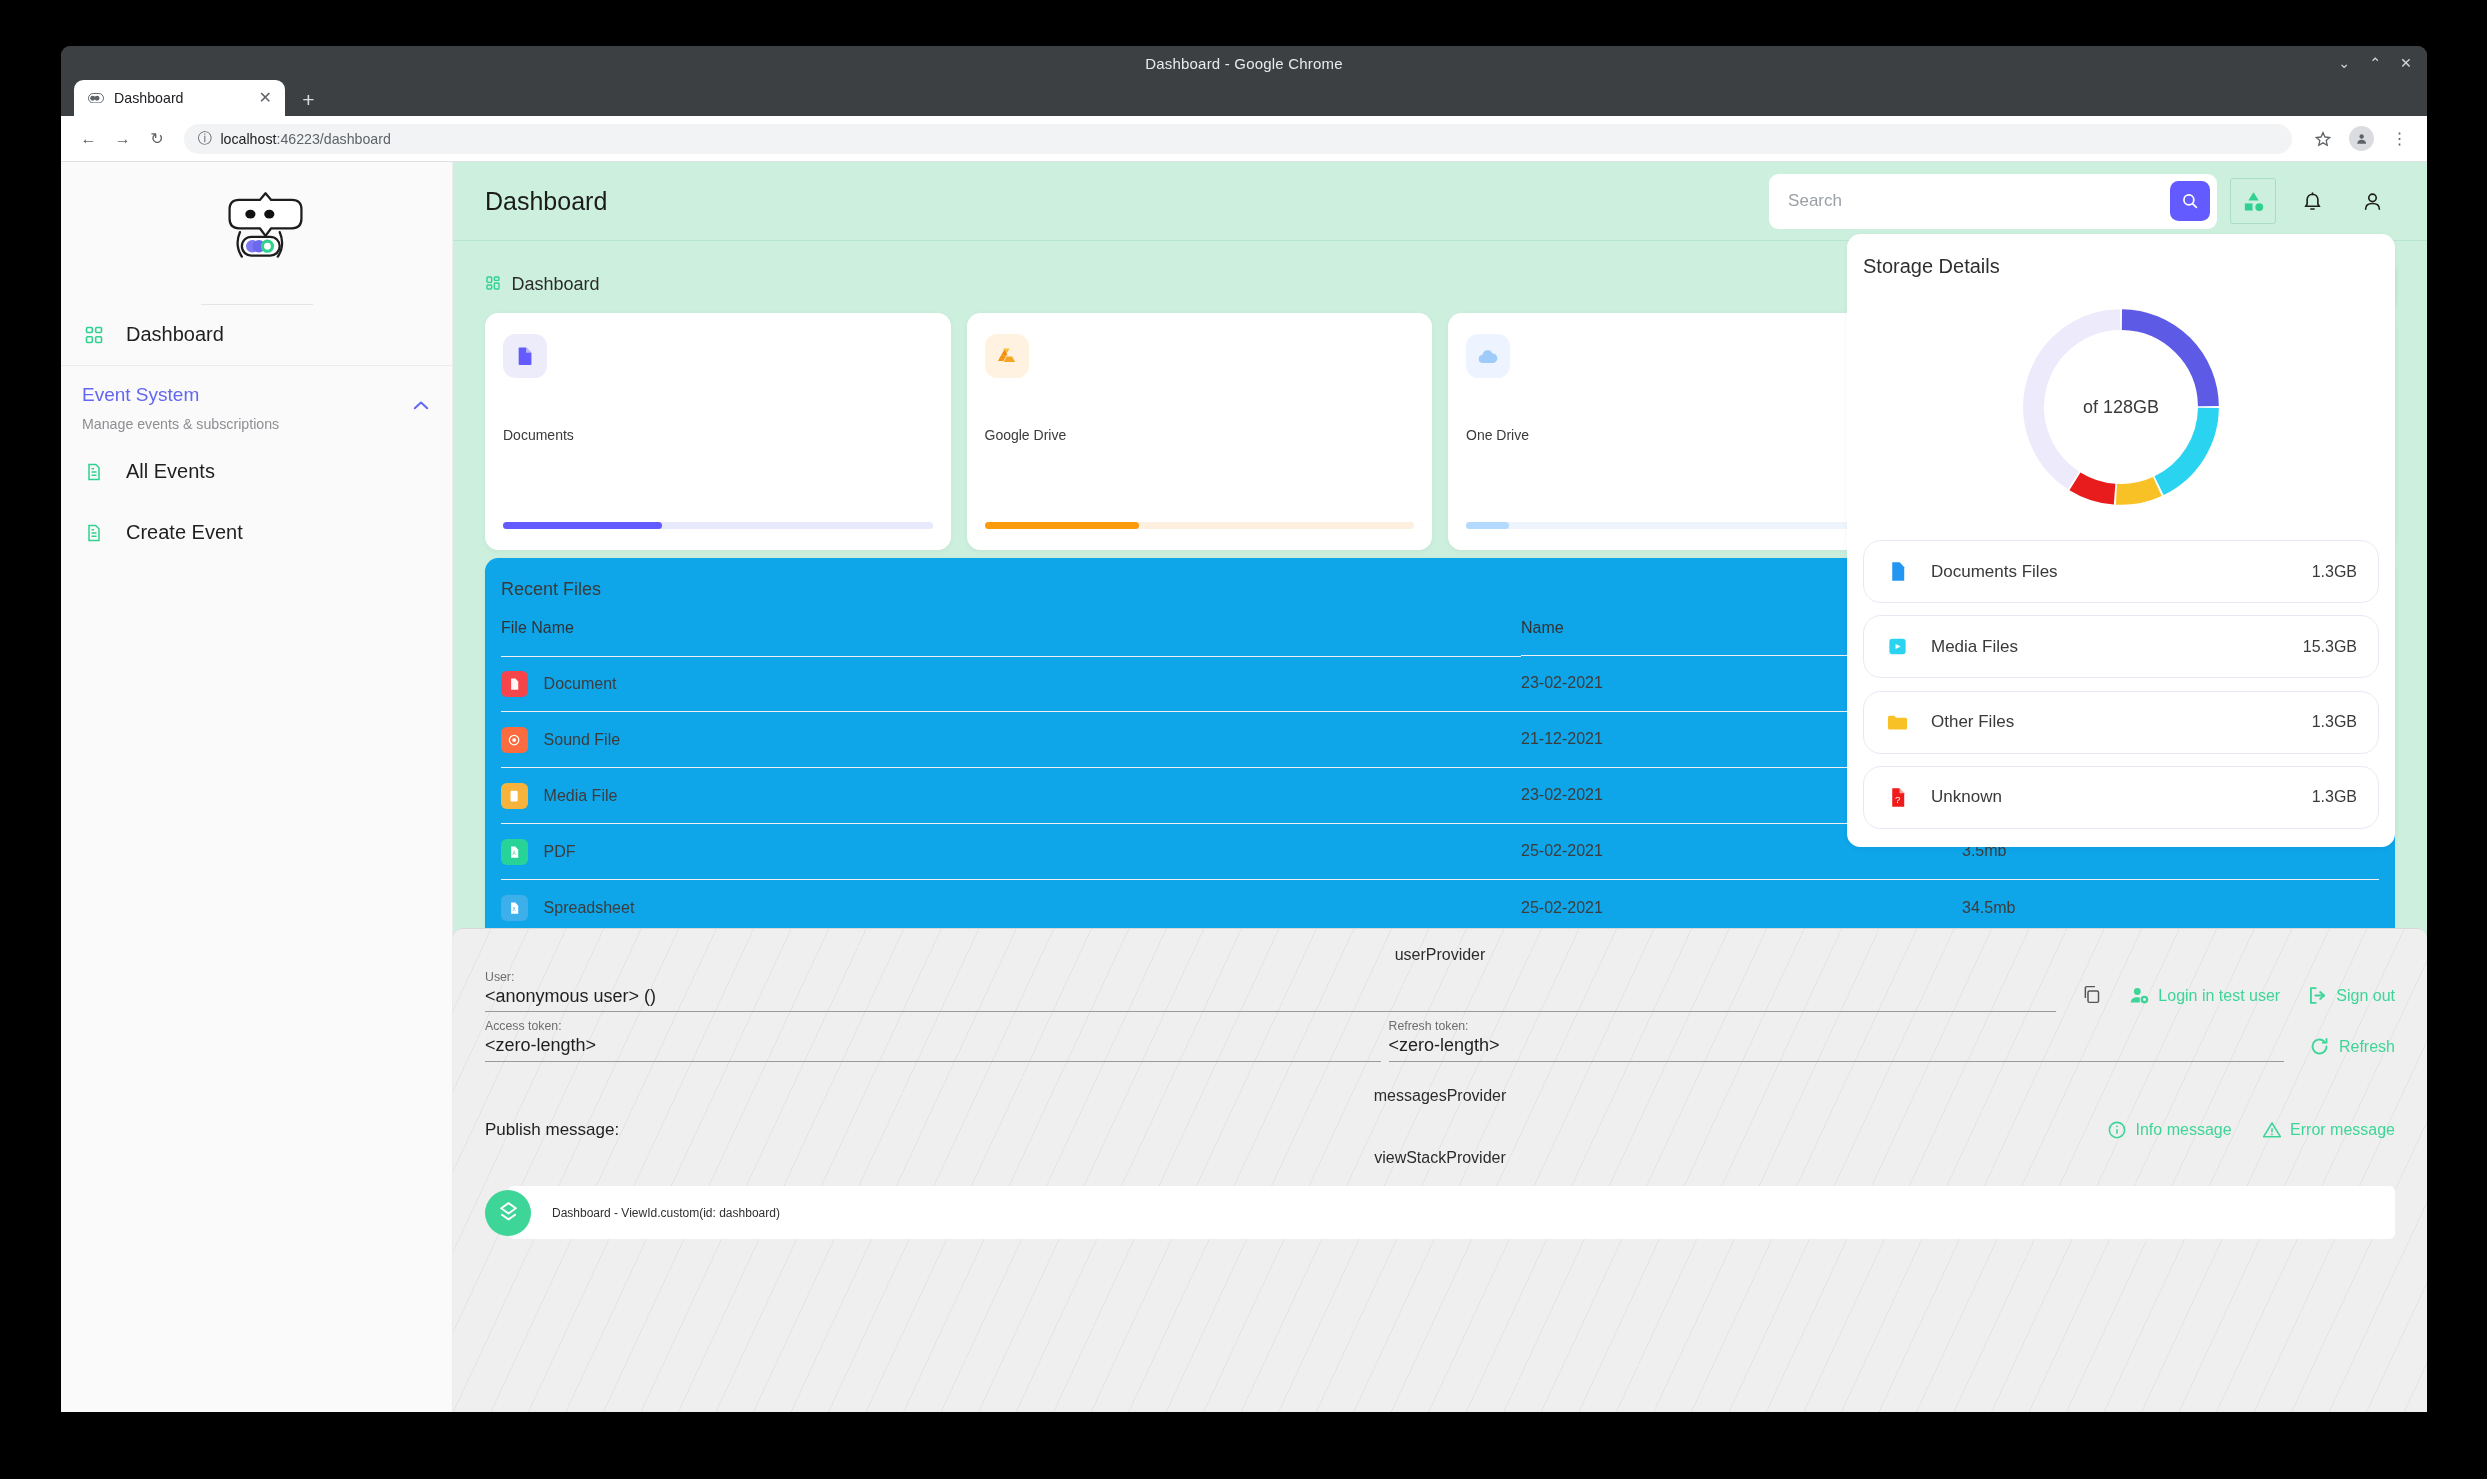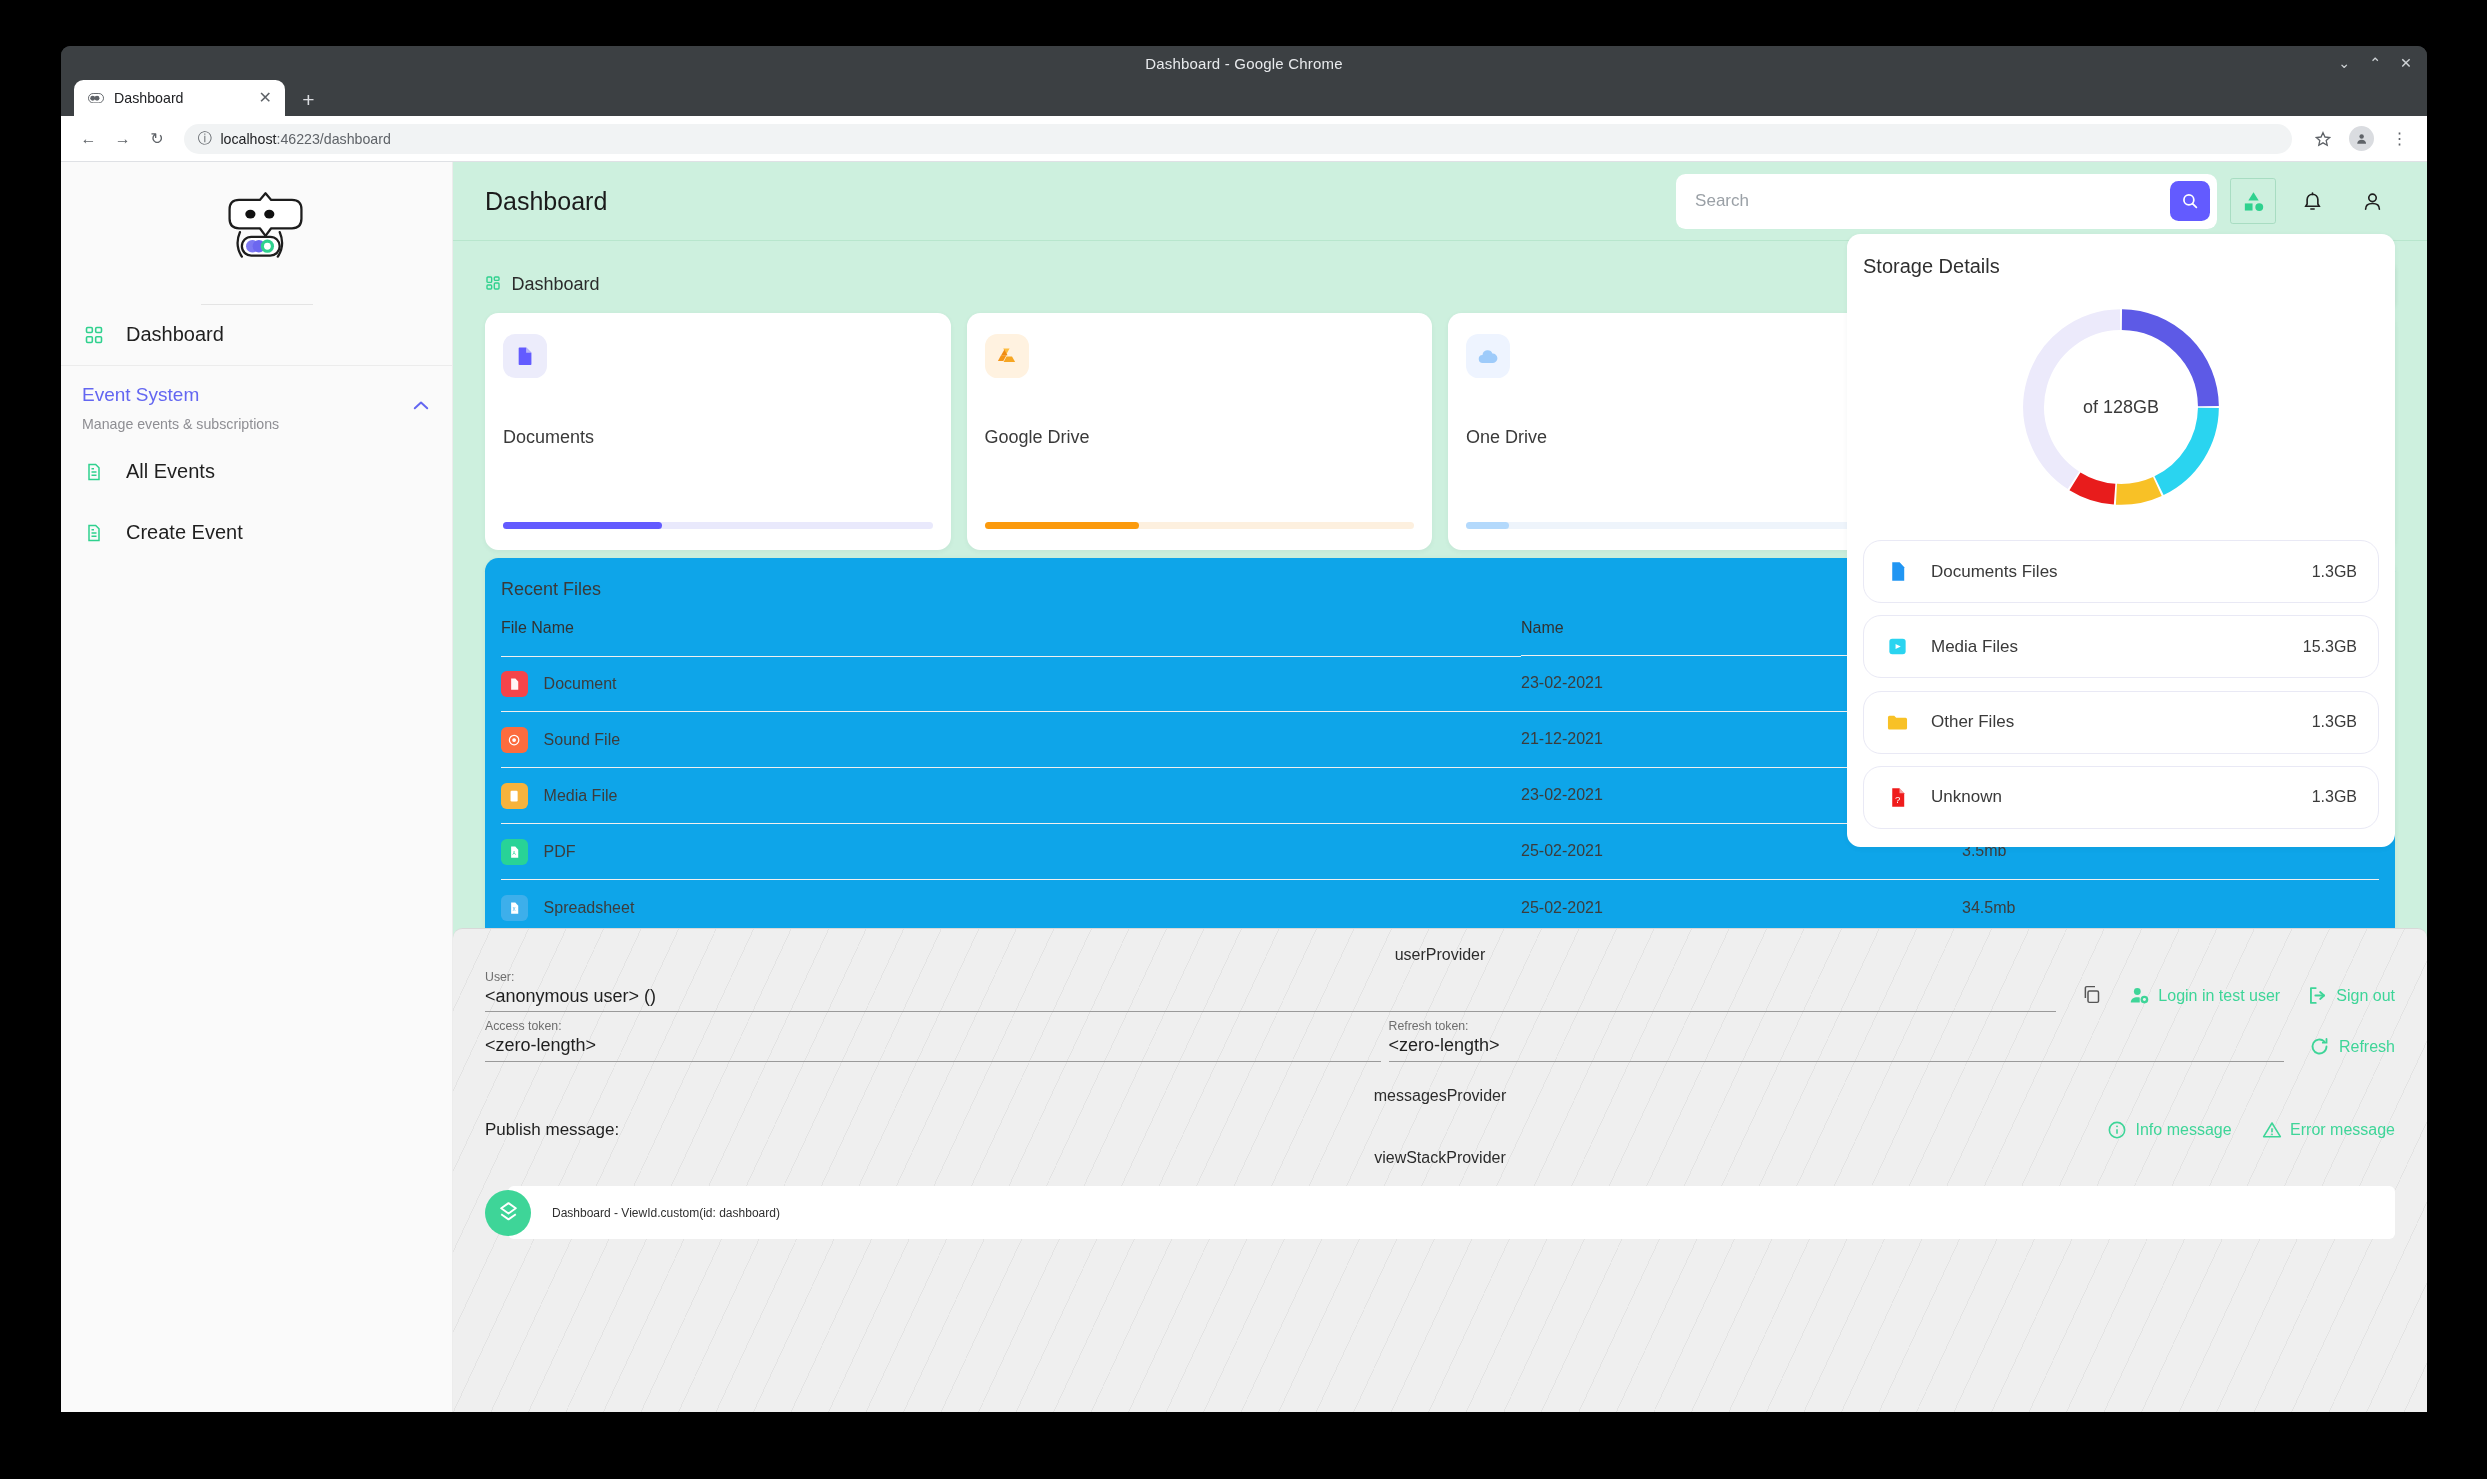--- a/index.html
+++ b/index.html
@@ -131,21 +131,21 @@
   }
 
   
   #app-header {
     height: 79px; display: flex; align-items: center;
     padding: 0 32px; border-bottom: 0.9px solid #b8e6cd;
   }
   #app-title { font-size: 25px; color: #1b1b1b; font-weight: 400; }
   #header-right { margin-left: auto; display: flex; align-items: center; gap: 0; }
   #searchbox {
-    width: 541px; height: 55px; background: #fff;
+    width: 448px; height: 55px; background: #fff;
     border-radius: 9.5px; display: flex; align-items: center;
     padding: 0 7.6px 0 19px;
   }
   #searchbox input {
     flex: 1; border: none; outline: none; background: transparent;
     font-size: 17px; font-family: inherit; color: #333;
   }
   #searchbox input::placeholder { color: #9aa0a6; }
   #search-btn {
     width: 40px; height: 40px; border-radius: 8.5px;
@@ -176,21 +176,21 @@
   .scard {
     flex: 1; background: #fff; border-radius: 13.3px;
     height: 237px; padding: 21px 18px;
     display: flex; flex-direction: column;
     box-shadow: 0 1.9px 5.7px rgba(30,60,50,.05);
   }
   .scard .sc-ico {
     width: 44px; height: 44px; border-radius: 12.3px;
     display: flex; align-items: center; justify-content: center;
   }
-  .scard .sc-name { font-size: 18px; color: #3a3a3a; margin-top: 49px; }
+  .scard .sc-name { font-size: 14px; color: #3a3a3a; margin-top: 49px; }
   .scard .sc-bar {
     margin-top: auto; height: 6.6px; border-radius: 3.8px; width: 100%;
   }
   .scard .sc-bar > i { display: block; height: 100%; border-radius: 3.8px; }
 
   
   #recent {
     margin-top: 8px; background: #0ea5e9; border-radius: 13.3px;
     padding: 21px 16px 13.3px 16px;
     box-shadow: 0 1.9px 5.7px rgba(30,60,50,.05);

